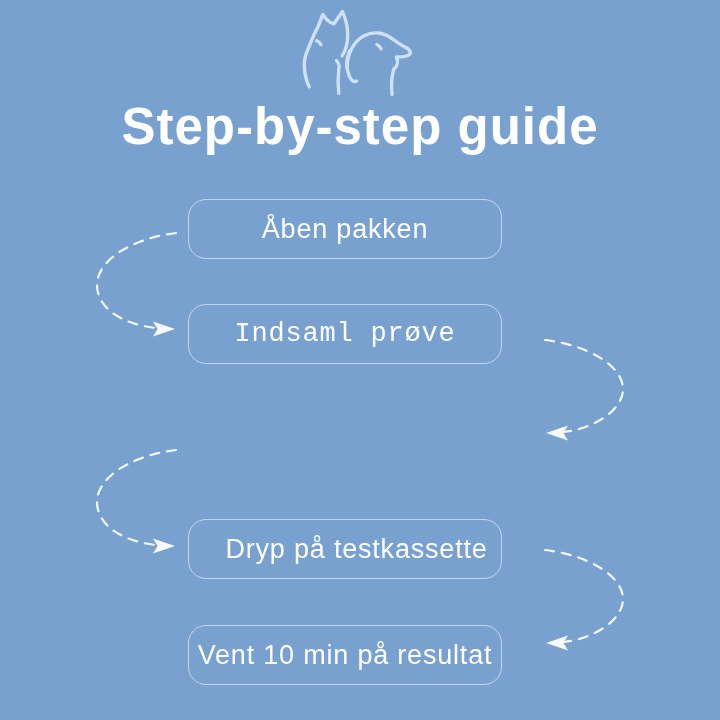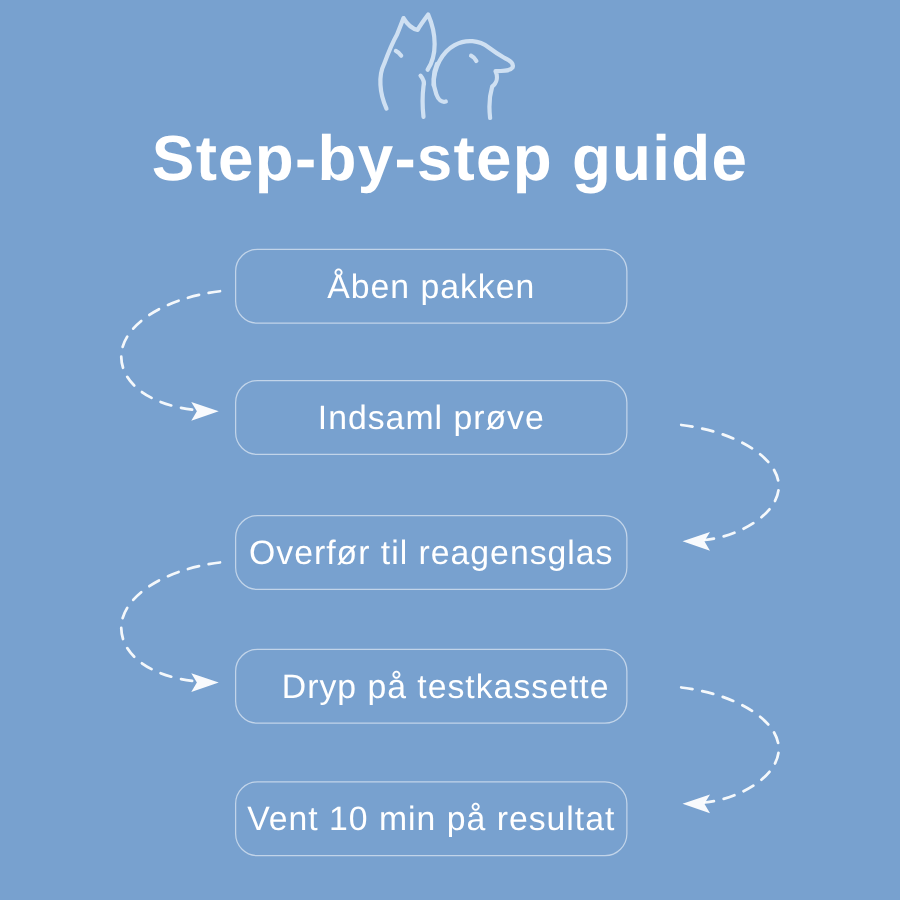--- a/index.html
+++ b/index.html
@@ -53,21 +53,21 @@
     display: flex;
     align-items: center;
     justify-content: center;
     color: #FFFFFF;
     font-size: 27px;
     font-weight: 300;
     letter-spacing: 0.8px;
     white-space: nowrap;
   }
   .step-1 { top: 199px; }
-  .step-2 { top: 304px; }
+  .step-2 { top: 304px; font-family: Liberation Mono, monospace; }
   .step-3 { top: 412px; }
   .step-4 { top: 519px; padding-left: 23px; }
   .step-5 { top: 625px; }
   .connector { position: absolute; }
   .connector path {
     fill: none;
     stroke: rgba(255,255,255,0.92);
     stroke-width: 2.2;
     stroke-linecap: round;
     stroke-dasharray: 9 8;
@@ -102,23 +102,20 @@
   </svg>
 
   <h1 class="title">Step-by-step guide</h1>
 
   <div class="step step-1">
     <span>Åben pakken</span>
   </div>
   <div class="step step-2">
     <span>Indsaml prøve</span>
   </div>
-  <div class="step step-3">
-    <span>Overfør til reagensglas</span>
-  </div>
   <div class="step step-4">
     <span>Dryp på testkassette</span>
   </div>
   <div class="step step-5">
     <span>Vent 10 min på resultat</span>
   </div>
 
   <svg class="connector c1" width="95" height="118" viewBox="0 0 95 118" aria-hidden="true">
     <path d="M 86 9 C 38 15 7 38 7 61 C 7 83 30 100 66 104"></path>
     <polygon points="85,105 63,97.5 67.5,105 63,112.5"></polygon>

